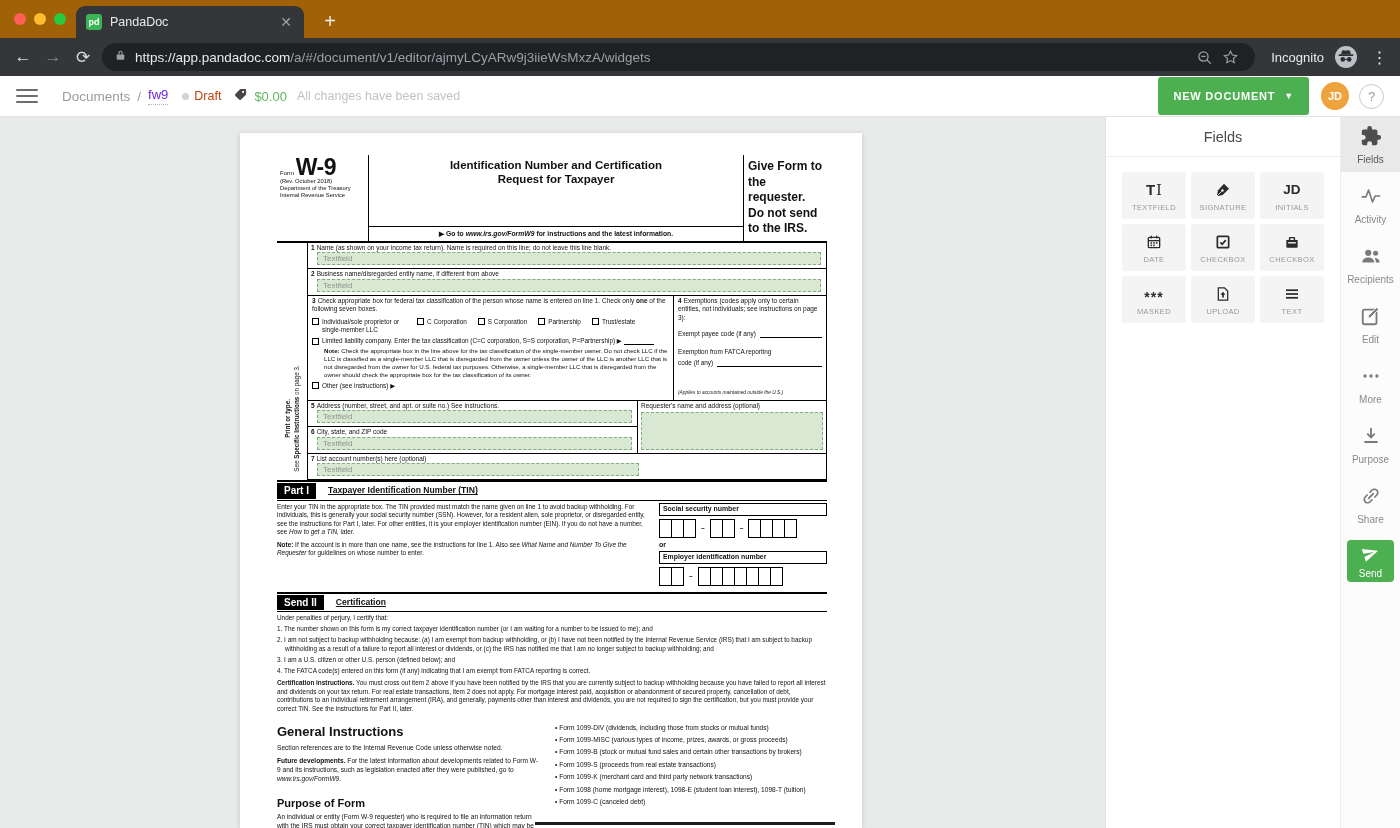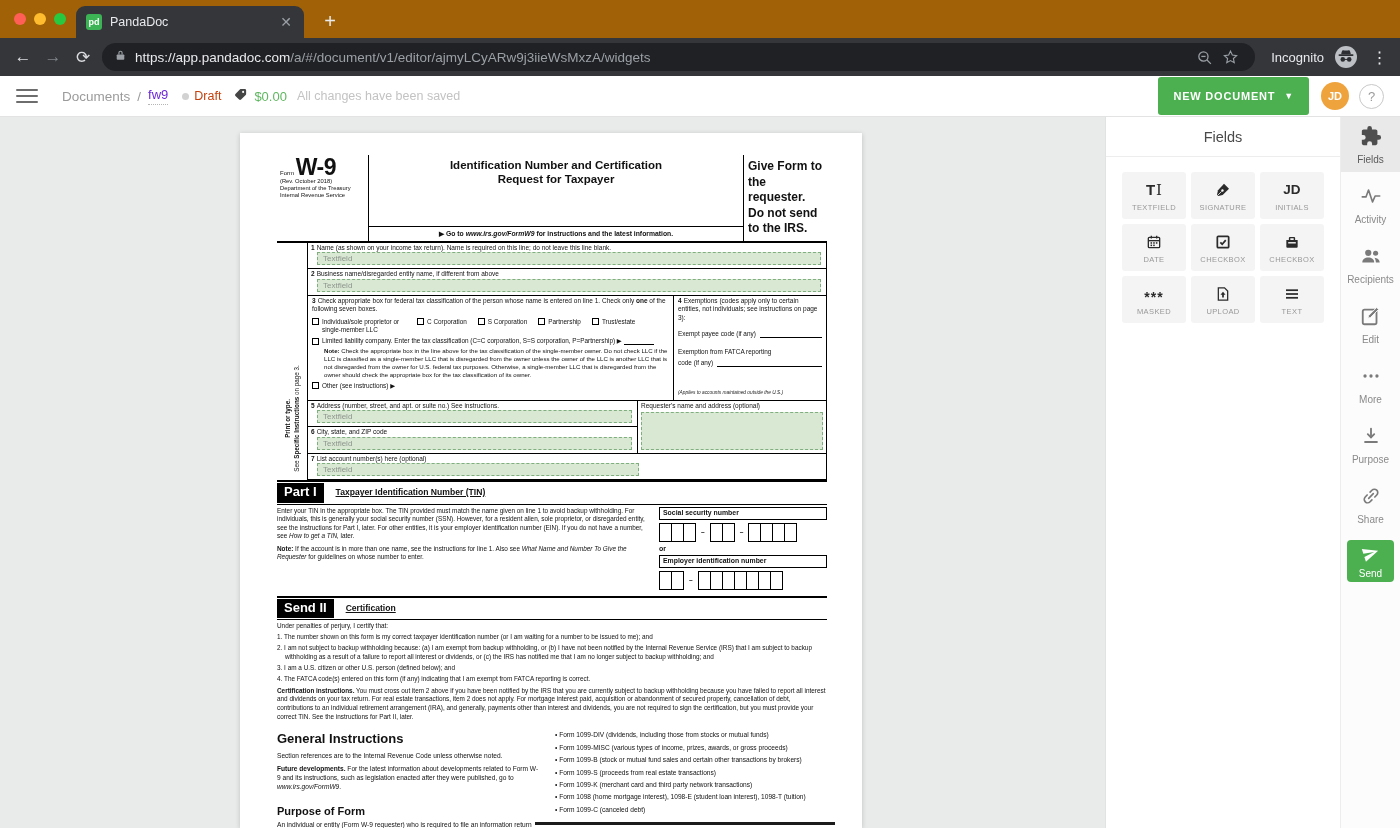--- a/index.html
+++ b/index.html
@@ -110,21 +110,21 @@
 
   .r56 { display:flex; border-bottom:1px solid #000; }
   .r56-left { flex:1; border-right:1px solid #000; }
   .r56-left .sub { padding:1px 3px 0; }
   .r56-left .sub + .sub { border-top:1px solid #000; }
   .r56-right { width:188px; padding:1px 3px 3px; display:flex; flex-direction:column; }
   .req-box { flex:1; margin-top:2px; background:#d9e8d3; border:1px dashed #7fae7f; }
   .row7 .fieldline { width:322px; }
 
   .part-bar { display:flex; align-items:center; border-top:2px solid #000; border-bottom:1.5px solid #000; padding:1px 0; }
-  .part-chip { background:#000; color:#fff; font-weight:bold; font-size:13px; padding:1px 7px 1.5px; margin-right:12px; }
+  .part-chip { background:#000; color:#fff; font-weight:bold; font-size:10px; padding:1px 7px 1.5px; margin-right:12px; }
   .part-title { font-weight:bold; font-size:8.6px;text-decoration:underline; }
 
   .p1-body { display:flex; padding:2px 0 4px; border-bottom:0; }
   .p1-left { flex:1; padding-right:8px; font-size:6.4px; line-height:1.33; }
   .p1-left p { margin-bottom:4px; }
   .p1-right { width:168px; }
   .tin-label { border:1px solid #000; font-weight:bold; font-size:6.9px; padding:1px 3px; background:#fff; }
   .tin-cells { display:flex; align-items:center; margin:3px 0 2px; }
   .cell { width:13px; height:19px; border:1px solid #000; margin-right:-1px; background:#fff; }
   .tin-dash { font-weight:bold; margin:0 5px 0 6px; }

